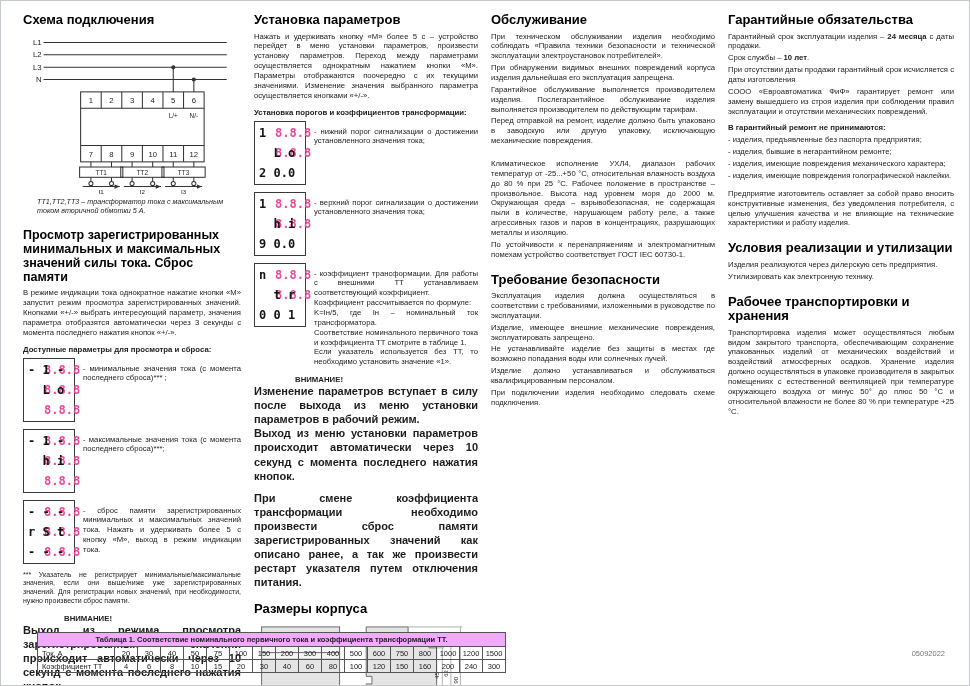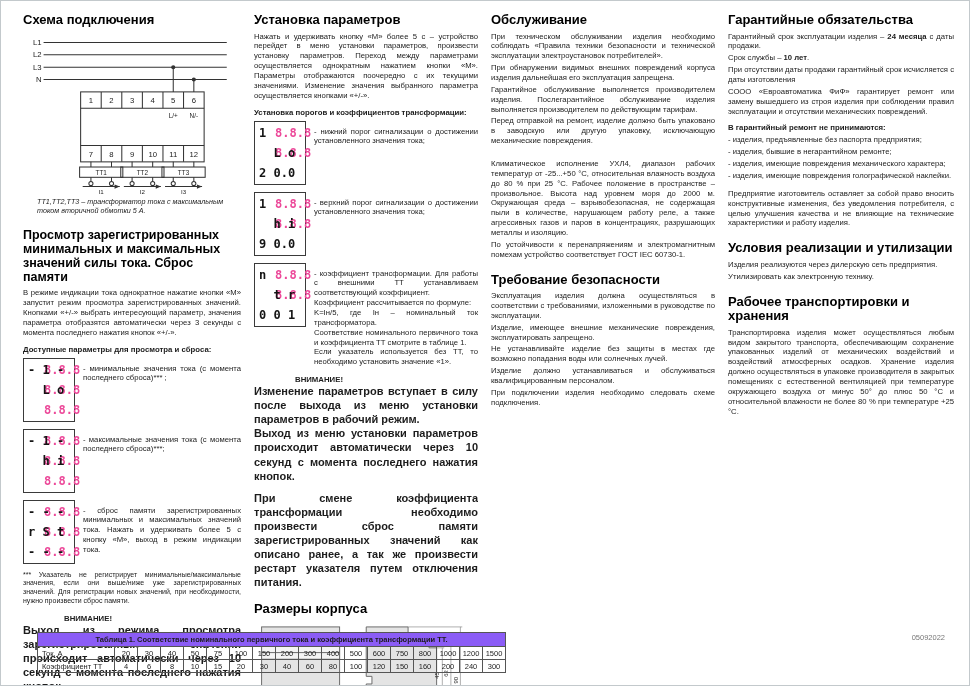--- a/index.html
+++ b/index.html
@@ -23,24 +23,24 @@
   .lcd-row{position:relative;height:16px;font-family:"DejaVu Sans Mono",monospace;font-weight:bold;
            font-size:12px;line-height:16px;white-space:pre;}
   .lcd-row .ghost{position:absolute;left:18px;top:0;color:#ec4899;}
   .lcd-row .seg{position:absolute;left:2px;top:0;color:#141414;}
   .disp-desc{font-size:7.7px;line-height:1.28;text-align:justify;padding-top:6px;}
   .caption{font-size:7.2px;font-style:italic;margin:2px 0 0 14px;line-height:1.3;}
   .diagram-svg{display:block;margin-top:2px;}
   
   .bottom-table{position:absolute;left:36px;top:631px;border-collapse:collapse;}
   .bottom-table td{border:1px solid #555;font-size:7.5px;text-align:center;padding:1.5px 0;line-height:1.2;}
-  .bottom-table tr.title td{background:#8b5cf6;font-weight:bold;text-align:center;padding:2px 4px;}
+  .bottom-table tr.title td{background:#f0abfc;font-weight:bold;text-align:center;padding:2px 4px;}
   .bottom-table td.lbl{text-align:left;padding-left:4px;width:72px;margin-top:39px;}
   .bottom-table td[data-name="table-cell"]{width:22px;}
-  .footer-code{position:absolute;right:24px;top:632px;font-size:7.5px;color:#777;}
+  .footer-code{position:absolute;right:24px;top:648px;font-size:7.5px;color:#777;}
   svg text{font-family:"Liberation Sans",sans-serif;fill:#222;}
 </style>
 </head>
 <body>
 
 <div class="page" data-name="manual-page">
   <div class="cols">
 
     <div class="col col1" data-name="column-connection-and-view">
       <h1 data-name="section-title-connection">Схема подключения</h1>

